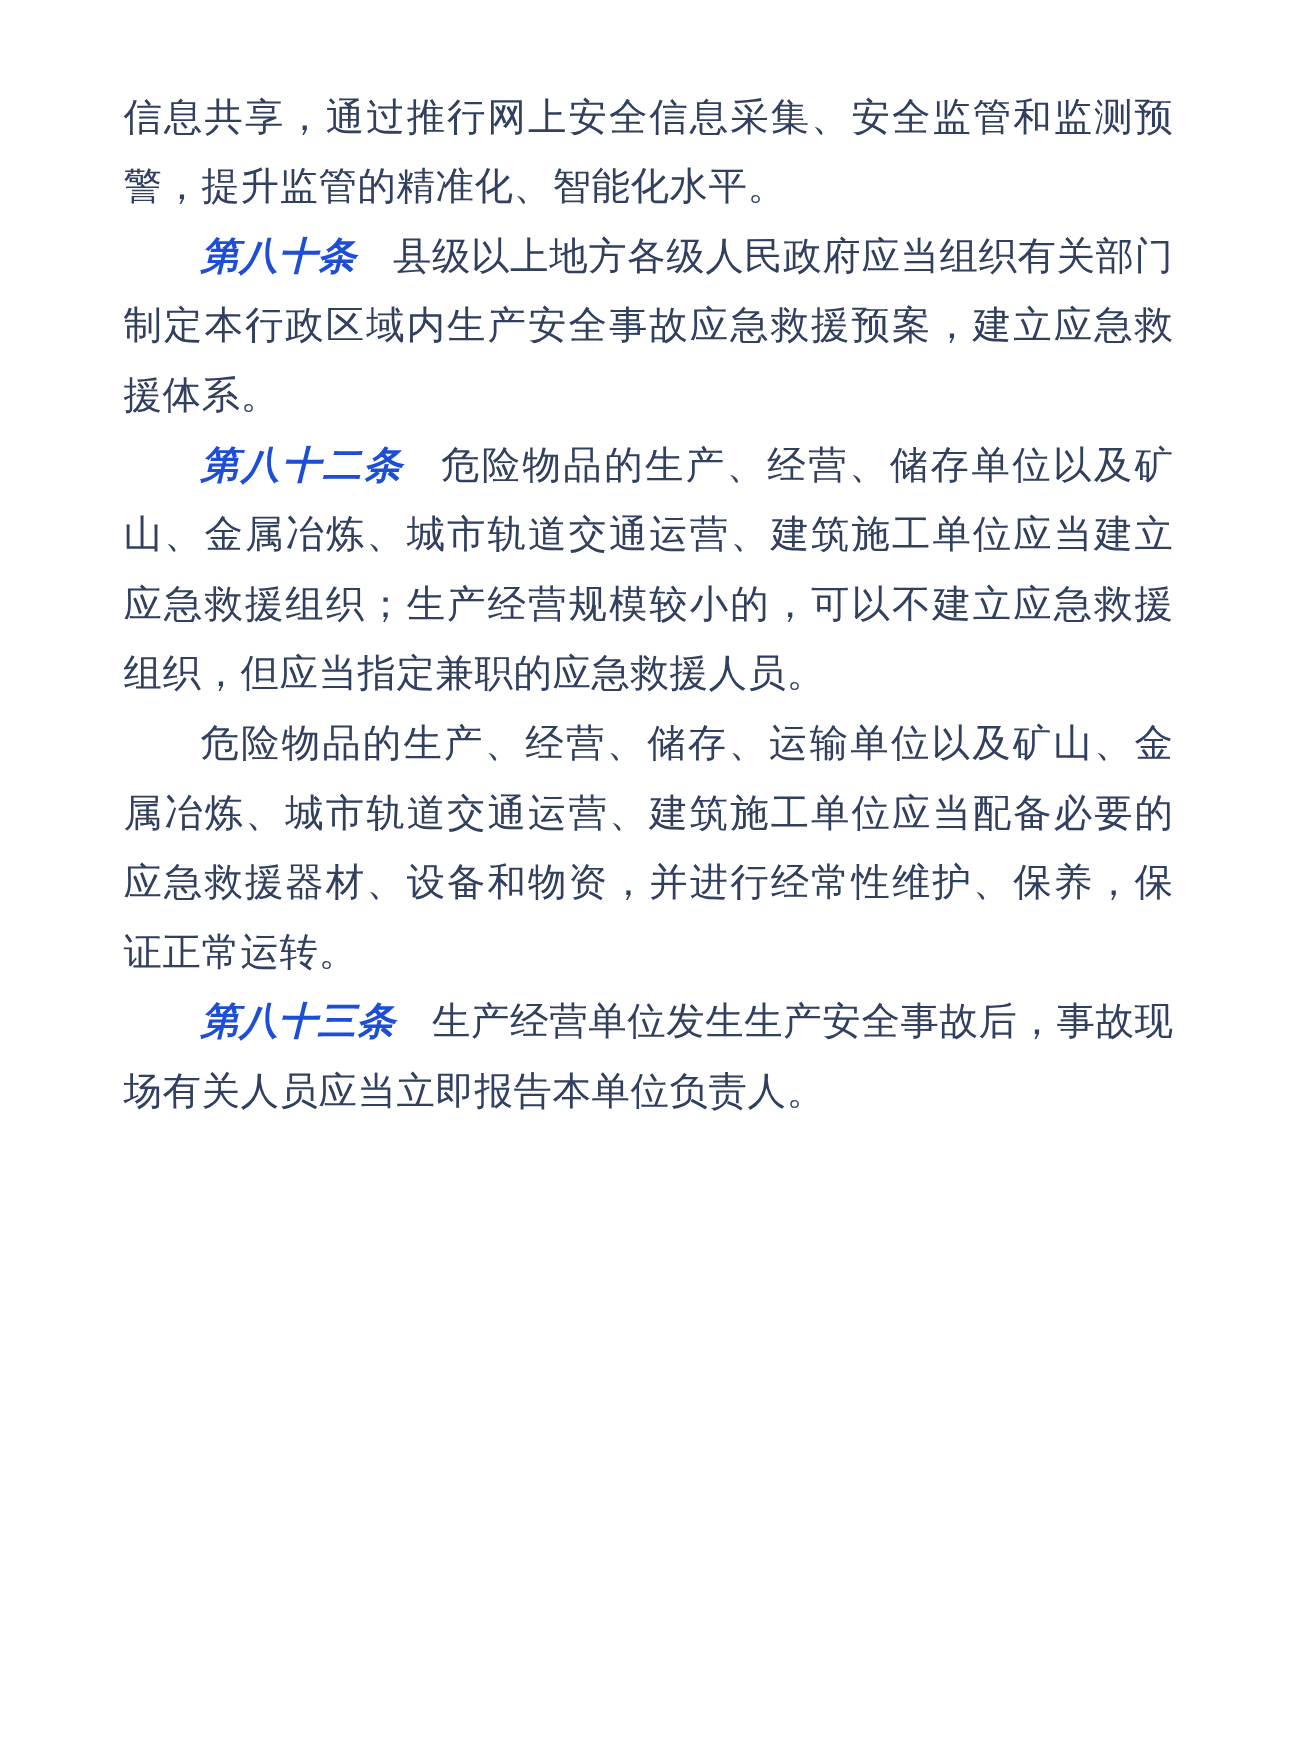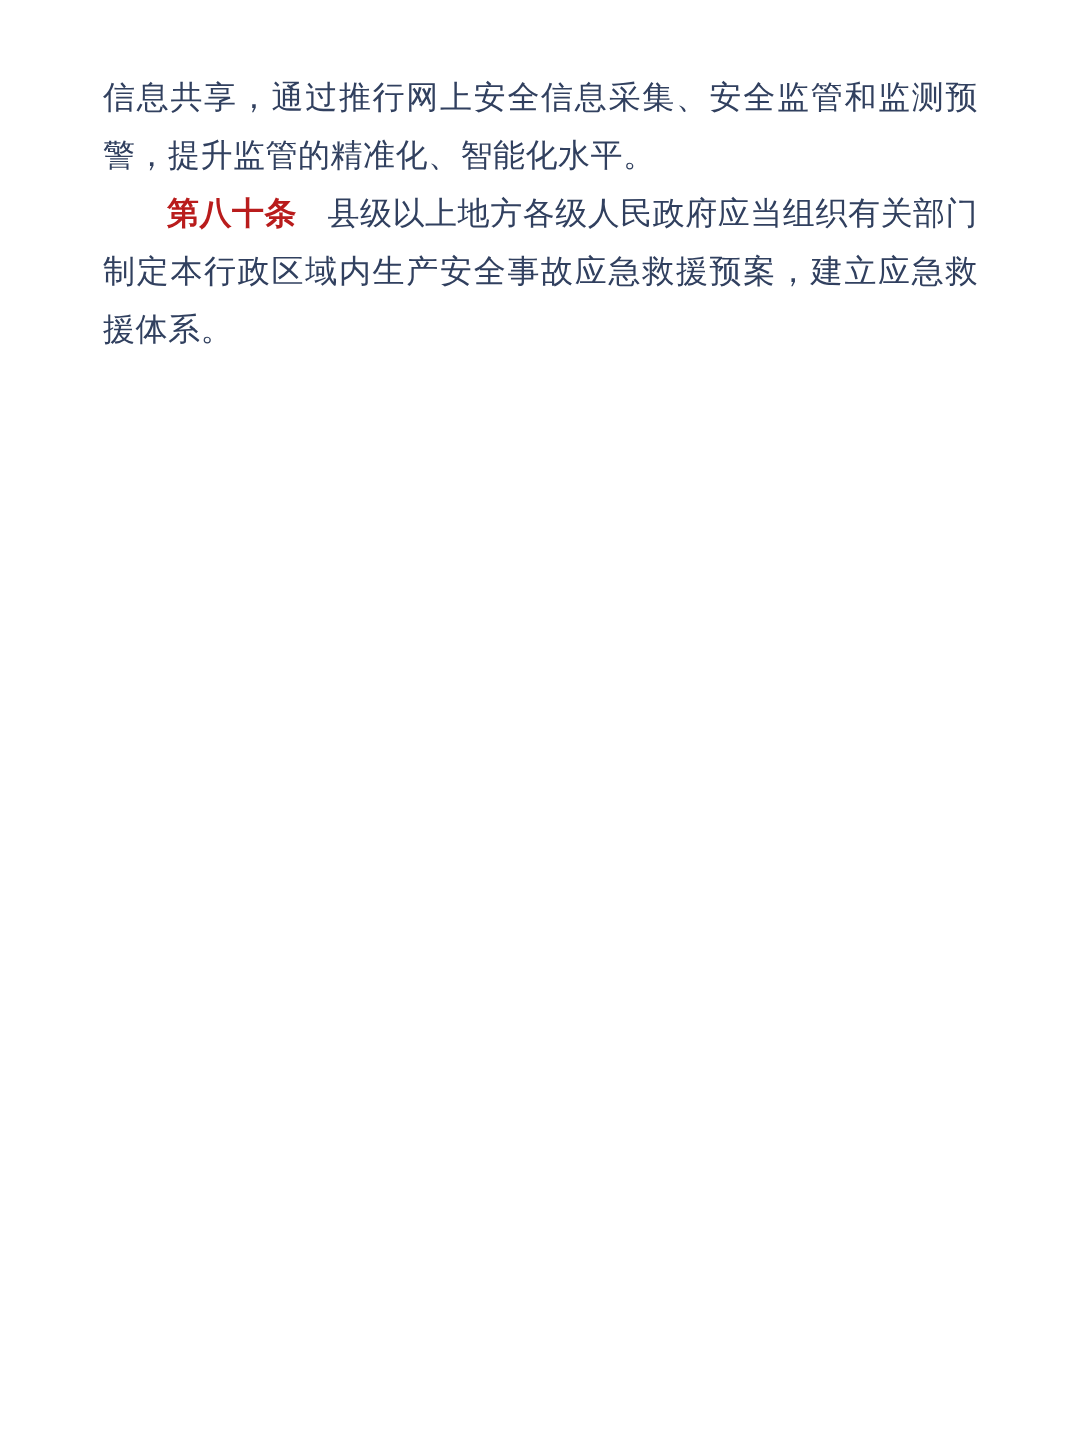--- a/index.html
+++ b/index.html
@@ -28,33 +28,37 @@
     text-align: justify;
     text-justify: inter-character;
     letter-spacing: 0.5px;
   }
   p.para.indent {
     text-indent: 2em;
   }
   .lead {
     font-family: "Liberation Sans", "DejaVu Sans", sans-serif;
     font-weight: 700;
-    color: #b91c1c;
+    color: #1d4ed8;
+    font-style: italic;
   }
   .lead:not(:empty) {
     margin-right: 0.95em;
   }
 </style>
 </head>
 <body>
 
 <div class="page">
 
   <p class="para"><span class="lead"></span><span>信息共享，通过推行网上安全信息采集、安全监管和监测预警，提升监管的精准化、智能化水平。</span></p>
 
   <p class="para indent"><span class="lead">第八十条</span><span>县级以上地方各级人民政府应当组织有关部门制定本行政区域内生产安全事故应急救援预案，建立应急救援体系。</span></p>
 
 
 
+  <p class="para indent"><span class="lead">第八十二条</span><span>危险物品的生产、经营、储存单位以及矿山、金属冶炼、城市轨道交通运营、建筑施工单位应当建立应急救援组织；生产经营规模较小的，可以不建立应急救援组织，但应当指定兼职的应急救援人员。</span></p>
 
+  <p class="para indent"><span class="lead"></span><span>危险物品的生产、经营、储存、运输单位以及矿山、金属冶炼、城市轨道交通运营、建筑施工单位应当配备必要的应急救援器材、设备和物资，并进行经常性维护、保养，保证正常运转。</span></p>
 
+  <p class="para indent"><span class="lead">第八十三条</span><span>生产经营单位发生生产安全事故后，事故现场有关人员应当立即报告本单位负责人。</span></p>
 
 </div>
 
 </body></html>

